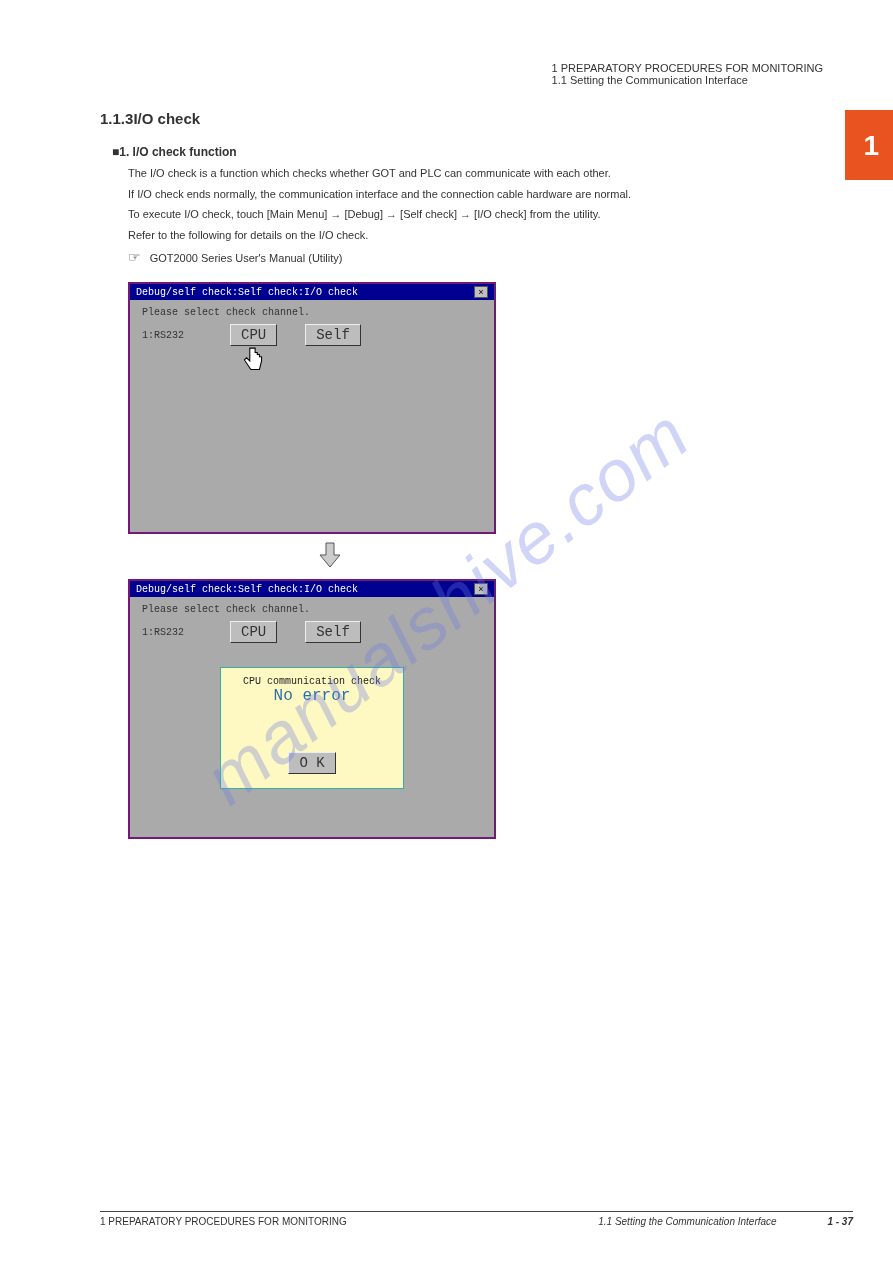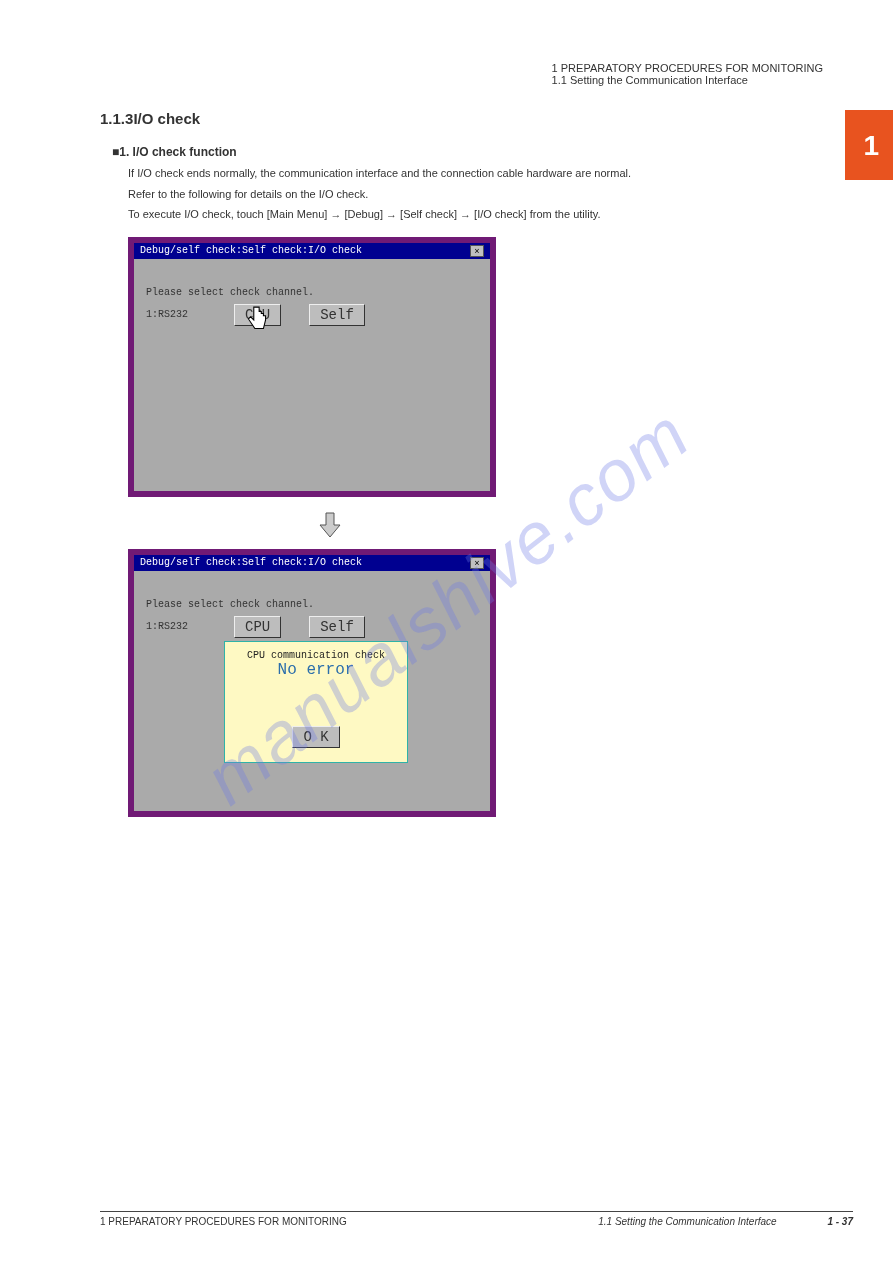--- a/index.html
+++ b/index.html
@@ -69,24 +69,24 @@
     display: inline-block;
     margin-right: 6px;
     font-size: 14px;
   }
   .screenshots {
     margin-top: 14px;
     margin-left: 16px;
   }
   .win {
     width: 368px;
-    border: 6px solid #701a75;
+    border: 2px solid #701a75;
     background: #c0c0c0;
     position: relative;
-    margin-bottom: 8px;
+    margin-bottom: 1px;
   }
   .win-title {
     background: #000090;
     color: #fff;
     font-family: "Courier New", monospace;
     font-size: 10px;
     padding: 2px 6px;
     height: 16px;
     display: flex;
     align-items: center;
@@ -96,21 +96,21 @@
     width: 14px;
     height: 12px;
     background: #c0c0c0;
     color: #000;
     font-size: 9px;
     text-align: center;
     line-height: 12px;
     border: 1px solid #555;
   }
   .win-body {
-    padding: 28px 12px;
+    padding: 7px 12px;
     font-family: "Courier New", monospace;
     font-size: 10px;
     height: 240px;
     background: #aaa;
     position: relative;
   }
   .win-body.first { height: 232px; }
   .btn-3d {
     display: inline-block;
     padding: 2px 10px;
@@ -220,31 +220,36 @@
   <div class="content">
     <div class="section-title">
       <span class="section-num">1.1.3</span><span>I/O check</span>
     </div>
 
     <div class="subsection">
       <div class="sq">
         <span>■1.</span>
         <span>I/O check function</span>
       </div>
+      <div class="para">The I/O check is a function which checks whether GOT and PLC can communicate with each other.</div>
       <div class="para">If I/O check ends normally, the communication interface and the connection cable hardware are normal.</div>
-      <div class="para">Refer to the following for details on the I/O check.</div>
       <div class="para">
         <span>To execute I/O check, touch [Main Menu]</span>
         <span class="arrow">→</span>
         <span>[Debug]</span>
         <span class="arrow">→</span>
         <span>[Self check]</span>
         <span class="arrow">→</span>
         <span>[I/O check]</span>
         from the utility.
+      </div>
+      <div class="para">Refer to the following for details on the I/O check.</div>
+      <div class="para">
+        <span class="hand-ptr">☞</span>
+        <span>GOT2000 Series User's Manual (Utility)</span>
       </div>
 
       <div class="screenshots">
         
         <div class="win">
           <div class="win-title">
             <span>Debug/self check:Self check:I/O check</span>
             <span class="xbox">×</span>
           </div>
           <div class="win-body first">

